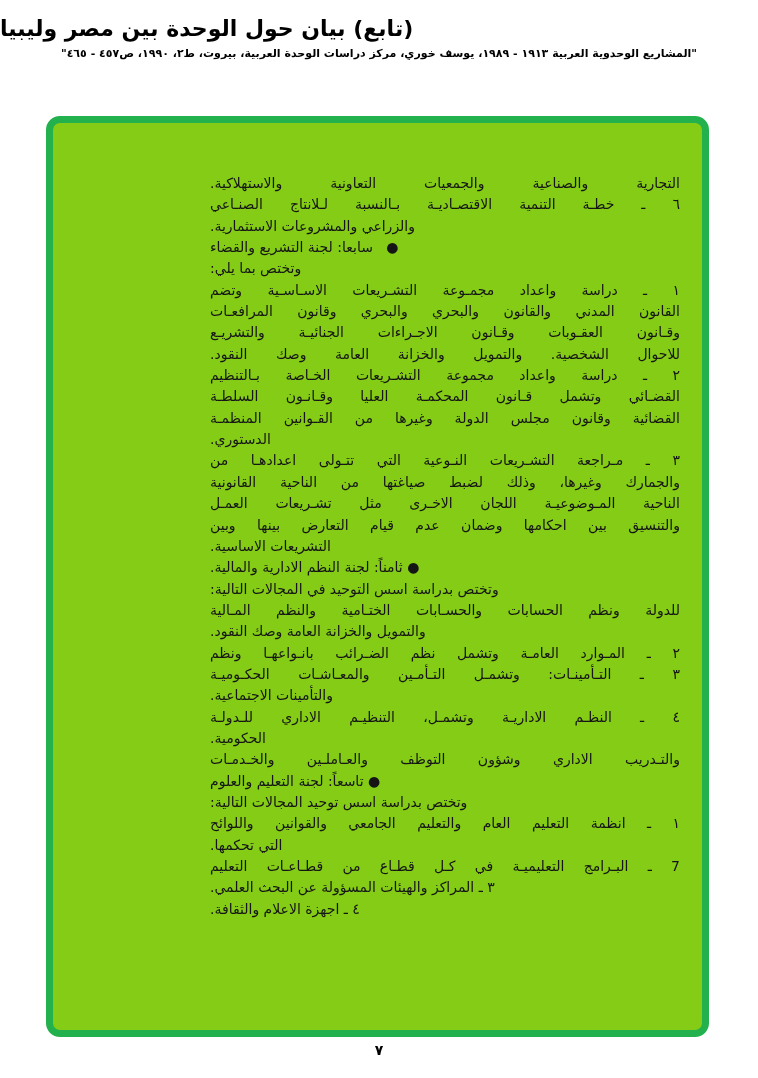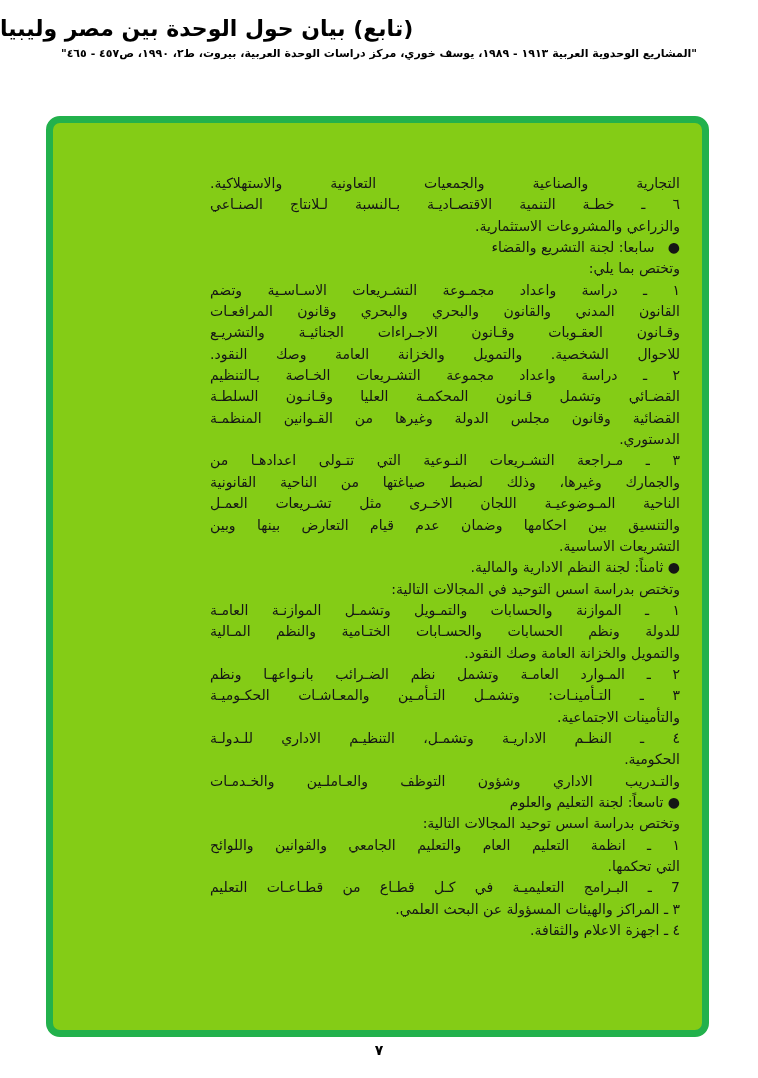--- a/index.html
+++ b/index.html
@@ -33,21 +33,21 @@
   .textcol {
     position: absolute; top: 50px; right: 22px;
     width: 470px;
     direction: rtl;
     font-size: 14px;
     line-height: 21.35px;
     color: #151515;
   }
   .line { min-height: 21.35px; }
   .line.justify { text-align: justify; text-align-last: justify; }
-  .line.end { text-align: right; }
+  .line.end { text-align: left; }
   .page-number {
     position: absolute; top: 1042px; left: 0; width: 758px;
     text-align: center;
     font-size: 14px; font-weight: bold; color: #000;
   }
 </style>
 </head>
 <body>
 
 <div class="page-title">(تابع) بيان حول الوحدة بين مصر وليبيا</div>
@@ -69,21 +69,20 @@
       <div class="line justify">القضـائي وتشمل قـانون المحكمـة العليا وقـانـون السلطـة</div>
       <div class="line justify">القضائية وقانون مجلس الدولة وغيرها من القـوانين المنظمـة</div>
       <div class="line end">الدستوري.</div>
       <div class="line justify">٣ ـ مـراجعة التشـريعات النـوعية التي تتـولى اعدادهـا من</div>
       <div class="line justify">والجمارك وغيرها، وذلك لضبط صياغتها من الناحية القانونية</div>
       <div class="line justify">الناحية المـوضوعيـة اللجان الاخـرى مثل تشـريعات العمـل</div>
       <div class="line justify">والتنسيق بين احكامها وضمان عدم قيام التعارض بينها وبين</div>
       <div class="line end">التشريعات الاساسية.</div>
       <div class="line end">●&nbsp;ثامناً: لجنة النظم الادارية والمالية.</div>
       <div class="line end">وتختص بدراسة اسس التوحيد في المجالات التالية:</div>
-      <div class="line justify">١ ـ الموازنة والحسابات والتمـويل وتشمـل الموازنـة العامـة</div>
       <div class="line justify">للدولة ونظم الحسابات والحسـابات الختـامية والنظم المـالية</div>
       <div class="line end">والتمويل والخزانة العامة وصك النقود.</div>
       <div class="line justify">٢ ـ المـوارد العامـة وتشمل نظم الضـرائب بانـواعهـا ونظم</div>
       <div class="line justify">٣ ـ التـأمينـات: وتشمـل التـأمـين والمعـاشـات الحكـوميـة</div>
       <div class="line end">والتأمينات الاجتماعية.</div>
       <div class="line justify">٤ ـ النظـم الاداريـة وتشمـل، التنظيـم الاداري للـدولـة</div>
       <div class="line end">الحكومية.</div>
       <div class="line justify">والتـدريب الاداري وشؤون التوظف والعـاملـين والخـدمـات</div>
       <div class="line end">●&nbsp;تاسعاً: لجنة التعليم والعلوم</div>
       <div class="line end">وتختص بدراسة اسس توحيد المجالات التالية:</div>

